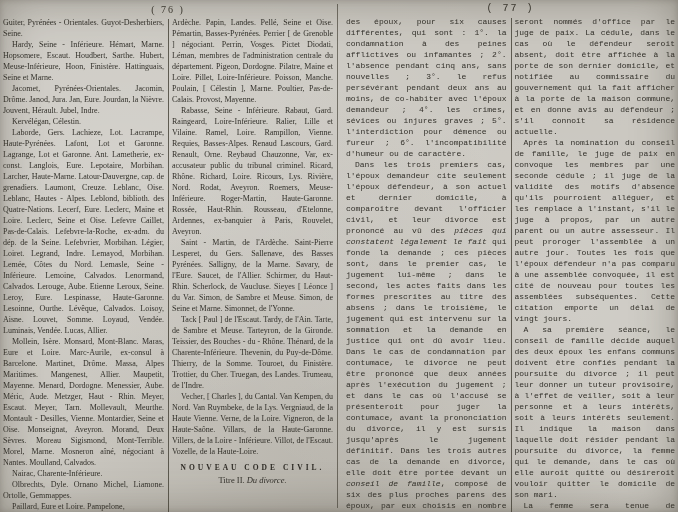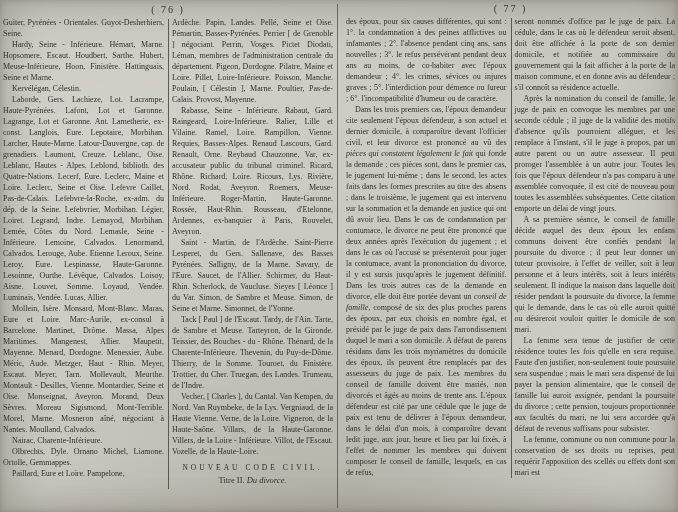--- a/index.html
+++ b/index.html
@@ -18,21 +18,21 @@
   }
   .scan::after{
     content:"";position:absolute;inset:0;pointer-events:none;
     box-shadow:inset 0 0 46px rgba(62,57,46,.38), inset 0 0 6px rgba(62,57,46,.25);
   }
   .page{
     position:absolute;top:0;height:412px;width:339px;
     box-sizing:border-box;
   }
   .page-left{left:0;padding:3px 6px 0 3px;}
-  .page-right{left:339px;padding:2px 3px 0 7px;}
+  .page-right{left:339px;padding:2px 3px 0 7px;font-family:Liberation Mono, monospace;}
   .page-number{
     text-align:center;font-size:10px;line-height:13px;height:14px;
     letter-spacing:2px;color:#3a372f;
   }
   .page-body{display:flex;align-items:stretch;}
   .col{
     flex:1 1 0;min-width:0;
     font-size:8px;line-height:11px;text-align:justify;
     text-rendering:optimizeLegibility;
     color:var(--ink,#32302a);
@@ -42,37 +42,38 @@
     opacity:.85;
   }
   .gutter-rule{
     position:absolute;left:337px;top:4px;bottom:4px;width:1px;
     background:var(--rule,#4a463c);opacity:.7;
   }
   p.para{margin:0;text-indent:9px;}
   p.para.cont{text-indent:0;}
   .code-heading{
     text-align:center;font-size:7.5px;letter-spacing:3px;
-    margin:5px 0 2px;white-space:nowrap;color:#2f2c26;
+    margin:5px 0 2px;white-space:nowrap;color:#2f2c26;font-weight:bold;
   }
   .code-sub{text-align:center;font-size:8.5px;margin:0 0 3px;}
   .code-sub i{font-style:italic;}
   i{font-style:italic;}
 </style>
 </head>
 <body>
 
 <div class="scan">
 
   <div class="page page-left">
     <div class="page-number">( 76 )</div>
     <div class="page-body">
       <div class="col">
         <p class="para cont">Guiter, Pyrénées - Orientales. Guyot-Desherbiers, Seine.</p>
         <p class="para">Hardy, Seine - Inférieure. Hémart, Marne. Hopsomere, Escaut. Houdbert, Sarthe. Hubert, Meuse-Inférieure, Hoon, Finistère. Hattinguais, Seine et Marne.</p>
+        <p class="para">Jacomet, Pyrénées-Orientales. Jacomin, Drôme. Janod, Jura. Jan, Eure. Jourdan, la Nièvre. Jouvent, Hérault. Jubel, Indre.</p>
         <p class="para">Kervélégan, Célestin.</p>
         <p class="para">Laborde, Gers. Lachieze, Lot. Lacrampe, Haute-Pyrénées. Lafont, Lot et Garonne. Lagrange, Lot et Garonne. Ant. Lametherie, ex-const. Langlois, Eure. Lepotaire, Morbihan. Larcher, Haute-Marne. Latour-Dauvergne, cap. de grenadiers. Laumont, Creuze. Leblanc, Oise. Leblanc, Hautes - Alpes. Leblond, biblioth. des Quatre-Nations. Lecerf, Eure. Leclerc, Maine et Loire. Leclerc, Seine et Oise. Lefevre Caillet, Pas-de-Calais. Lefebvre-la-Roche, ex-adm. du dép. de la Seine. Lefebvrier, Morbihan. Légier, Loiret. Legrand, Indre. Lemayod, Morbihan. Lemée, Côtes du Nord. Lemasle, Seine - Inférieure. Lemoine, Calvados. Lenormand, Calvados. Lerouge, Aube. Etienne Leroux, Seine. Leroy, Eure. Lespinasse, Haute-Garonne. Lesoinne, Ourthe. Lévêque, Calvados. Loisoy, Aisne. Louvet, Somme. Loyaud, Vendée. Luminais, Vendée. Lucas, Allier.</p>
         <p class="para">Mollein, Isère. Monsard, Mont-Blanc. Maras, Eure et Loire. Marc-Aurile, ex-consul à Barcelone. Martinet, Drôme. Massa, Alpes Maritimes. Mangenest, Allier. Maupetit, Mayenne. Menard, Dordogne. Menessier, Aube. Méric, Aude. Metzger, Haut - Rhin. Meyer, Escaut. Meyer, Tarn. Mollevault, Meurthe. Montault - Desilles, Vienne. Montardier, Seine et Oise. Monseignat, Aveyron. Morand, Deux Sèvres. Moreau Sigismond, Mont-Terrible. Morel, Marne. Mosneron aîné, négociant à Nantes. Moulland, Calvados.</p>
         <p class="para">Nairac, Charente-Inférieure.</p>
         <p class="para">Olbrechts, Dyle. Ornano Michel, Liamone. Ortolle, Gemmappes.</p>
         <p class="para">Paillard, Eure et Loire. Pampelone,</p>
       </div>
       <div class="col-rule"></div>
       <div class="col">
         <p class="para cont">Ardèche. Papin, Landes. Pellé, Seine et Oise. Pémartin, Basses-Pyrénées. Perrier [ de Grenoble ] négociant. Perrin, Vosges. Pictet Diodati, Léman, membres de l'administration centrale du département. Pigeon, Dordogne. Pilatre, Maine et Loire. Pillet, Loire-Inférieure. Poisson, Manche. Poulain, [ Célestin ], Marne. Poultier, Pas-de-Calais. Provost, Mayenne.</p>

